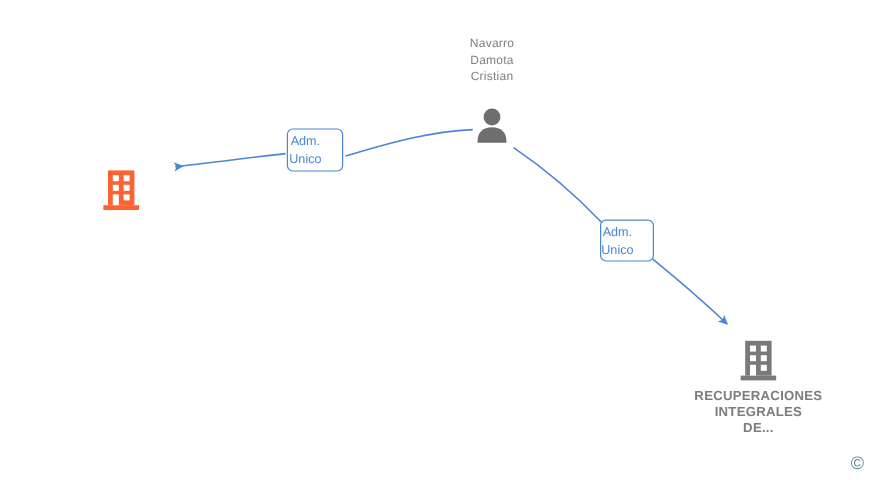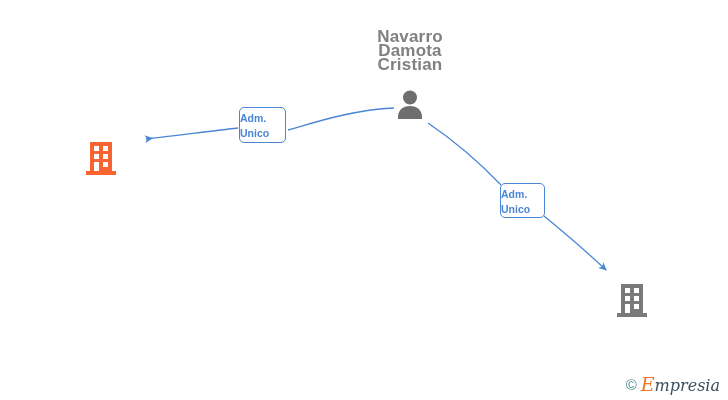--- a/index.html
+++ b/index.html
@@ -36,46 +36,46 @@
     line-height: 13.5px;
     letter-spacing: 0.2px;
     white-space: pre-line;
     user-select: none;
   }
   .node-label.company {
     font-weight: bold;
     color: #7d7d7d;
   }
   .node-label.person {
-    font-weight: bold;
+    font-weight: normal;
     color: #808080;
-    font-size: 17px;
+    font-size: 10px;
     line-height: 14px;
   }
 
   
   .node-icon {
     position: absolute;
   }
   .node-icon svg { display: block; }
 
   
   .edge-label-box {
     position: absolute;
     box-sizing: border-box;
     background: #ffffff;
     border: 1px solid #4a86d6;
     border-radius: 5px;
     color: #4a86d6;
     font-size: 10.5px;
     line-height: 15px;
+    text-align: center;
     padding: 3px 16px 0 0;
     white-space: pre-line;
     user-select: none;
-    font-weight: bold;
   }
 
   
   #watermark {
     position: absolute;
     right: 8px;
     bottom: 6px;
     display: flex;
     align-items: center;
     gap: 4px;
@@ -159,25 +159,27 @@
       <rect x="0" y="31" width="30" height="4" fill="#7a7a7a"></rect>
       <rect x="8" y="6" width="5" height="5" fill="#ffffff"></rect>
       <rect x="17" y="6" width="5" height="5" fill="#ffffff"></rect>
       <rect x="8" y="14" width="5" height="5" fill="#ffffff"></rect>
       <rect x="17" y="14" width="5" height="5" fill="#ffffff"></rect>
       <rect x="17" y="22" width="5" height="5" fill="#ffffff"></rect>
       <rect x="8" y="22" width="5" height="9" fill="#ffffff"></rect>
     </svg>
   </div>
 
+  <div class="node-label company" style="left:552px; top:324px; width:160px;">RECUPERACIONES
+INTEGRALES
+DE...</div>
 
   <div class="edge-label-box" style="left:239px; top:107px; width:47px; height:36px;">Adm.
 Unico</div>
 
   <div class="edge-label-box" style="left:500px; top:183px; width:45px; height:35px;">Adm.
 Unico</div>
 
   <div id="watermark">
     <span class="copy">©</span>
-    <span class="brand"><span class="cap">E</span><span>mpresia</span></span>
   </div>
 
 </div>
 
 </body></html>

